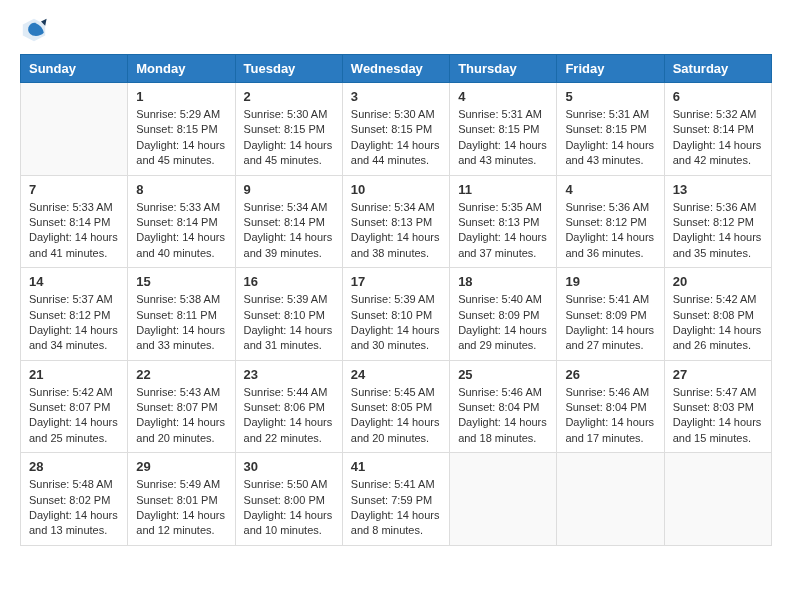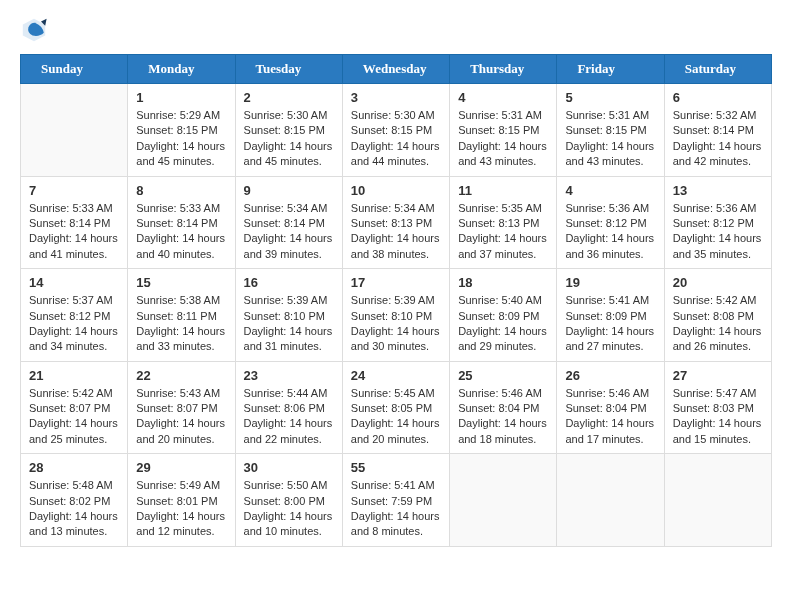--- a/index.html
+++ b/index.html
@@ -41,24 +41,23 @@
     .calendar-table {
       width: 100%;
       border-collapse: collapse;
       border: 1px solid #ccc;
     }
     .calendar-table th {
       background-color: #2a7ac0;
       color: #fff;
       font-size: 13px;
       font-weight: bold;
-      padding: 6px 20px;
+      padding: 6px 8px;
       text-align: left;
       border: 1px solid #1a6aaa;
-      font-family: Liberation Serif, serif;
     }
     .calendar-table td {
       vertical-align: top;
       padding: 6px 8px;
       border: 1px solid #ddd;
       font-size: 11px;
       color: #333;
       background: #fff;
       width: calc(100% / 7);
       min-height: 80px;
@@ -329,21 +328,21 @@
             <span class="cell-line">and 12 minutes.</span>
           </td>
           <td>
             <span class="day-number">30</span>
             <span class="cell-line">Sunrise: 5:50 AM</span>
             <span class="cell-line">Sunset: 8:00 PM</span>
             <span class="cell-line">Daylight: 14 hours</span>
             <span class="cell-line">and 10 minutes.</span>
           </td>
           <td>
-            <span class="day-number">55</span>
+            <span class="day-number">41</span>
             <span class="cell-line">Sunrise: 5:41 AM</span>
             <span class="cell-line">Sunset: 7:59 PM</span>
             <span class="cell-line">Daylight: 14 hours</span>
             <span class="cell-line">and 8 minutes.</span>
           </td>
           <td class="empty"></td>
           <td class="empty"></td>
           <td class="empty"></td>
         </tr>
       </tbody>

